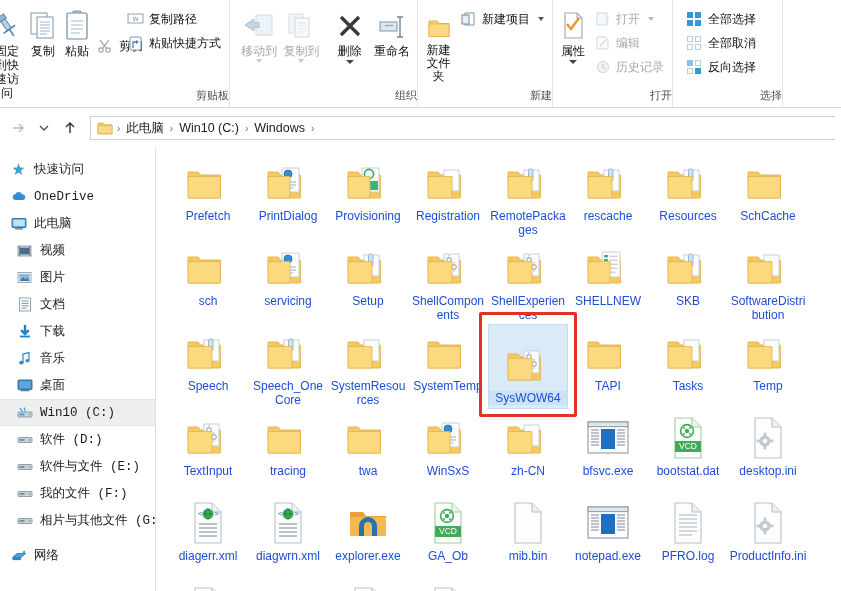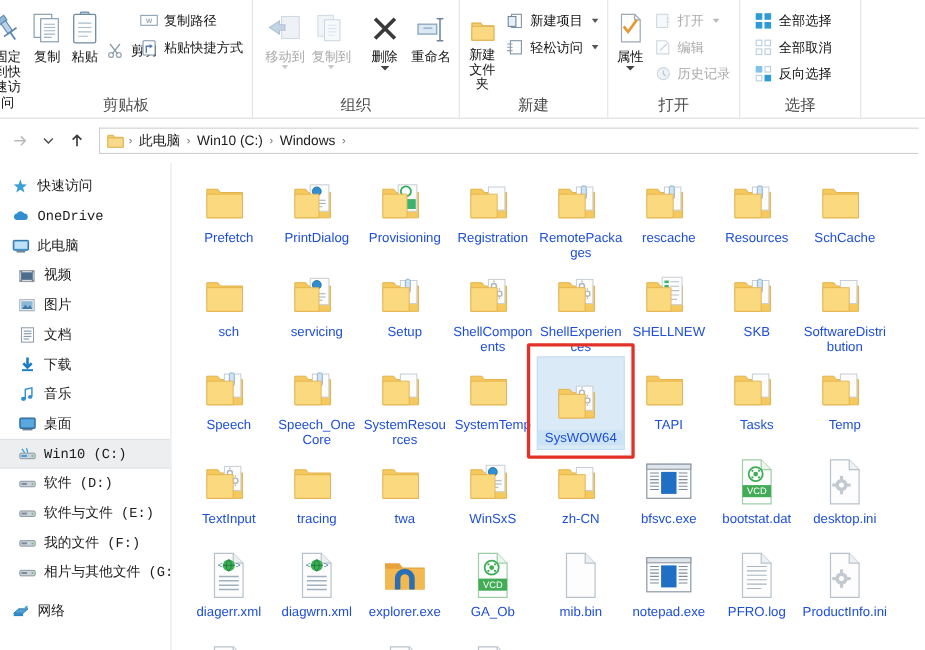--- a/index.html
+++ b/index.html
@@ -28,22 +28,22 @@
     position: relative;
     display: flex;
     flex-direction: column;
     justify-content: space-between;
     border-right: 1px solid #e3e3e3;
     padding: 3px 0 0 0;
   }
   .rgroup:last-child { border-right: none; }
   .rgroup-body { display: flex; align-items: flex-start; height: 78px; padding: 2px 4px 0 4px; }
   .rgroup-title {
-    text-align: center;
-    font-size: 14px;
+    text-align: right;
+    font-size: 11px;
     color: #4d4d4d;
     padding-bottom: 5px;
     line-height: 14px;
     user-select: none;
   }
 
   
   .bigbtn {
     width: 54px;
     display: flex; flex-direction: column; align-items: center;
@@ -329,30 +329,20 @@
         </div>
         <div class="smallcol" style="margin-left:2px">
           <div class="smallbtn">
             <div class="ico">
               <svg width="17" height="16" viewBox="0 0 17 16">
                 <rect x="5" y="2" width="9" height="12" fill="#fff" stroke="#7f95a8" stroke-width="1"></rect>
                 <rect x="2" y="4" width="7" height="9" fill="#e8f0f7" stroke="#6f88a0" stroke-width="1"></rect>
               </svg>
             </div>
             <span>新建项目</span>
-            <div class="caret"></div>
-          </div>
-          <div class="smallbtn">
-            <div class="ico">
-              <svg width="17" height="16" viewBox="0 0 17 16">
-                <rect x="4" y="2" width="10" height="12" fill="#fff" stroke="#7f95a8" stroke-width="1"></rect>
-                <path d="M1 5 h5 M1 8 h5 M1 11 h5" stroke="#8ea3b6" stroke-width="1"></path>
-              </svg>
-            </div>
-            <span>轻松访问</span>
             <div class="caret"></div>
           </div>
         </div>
       </div>
       <div class="rgroup-title">新建</div>
     </div>
 
     <div class="rgroup" style="width:120px">
       <div class="rgroup-body" style="padding-left:6px">
         <div class="bigbtn" style="width:40px">

